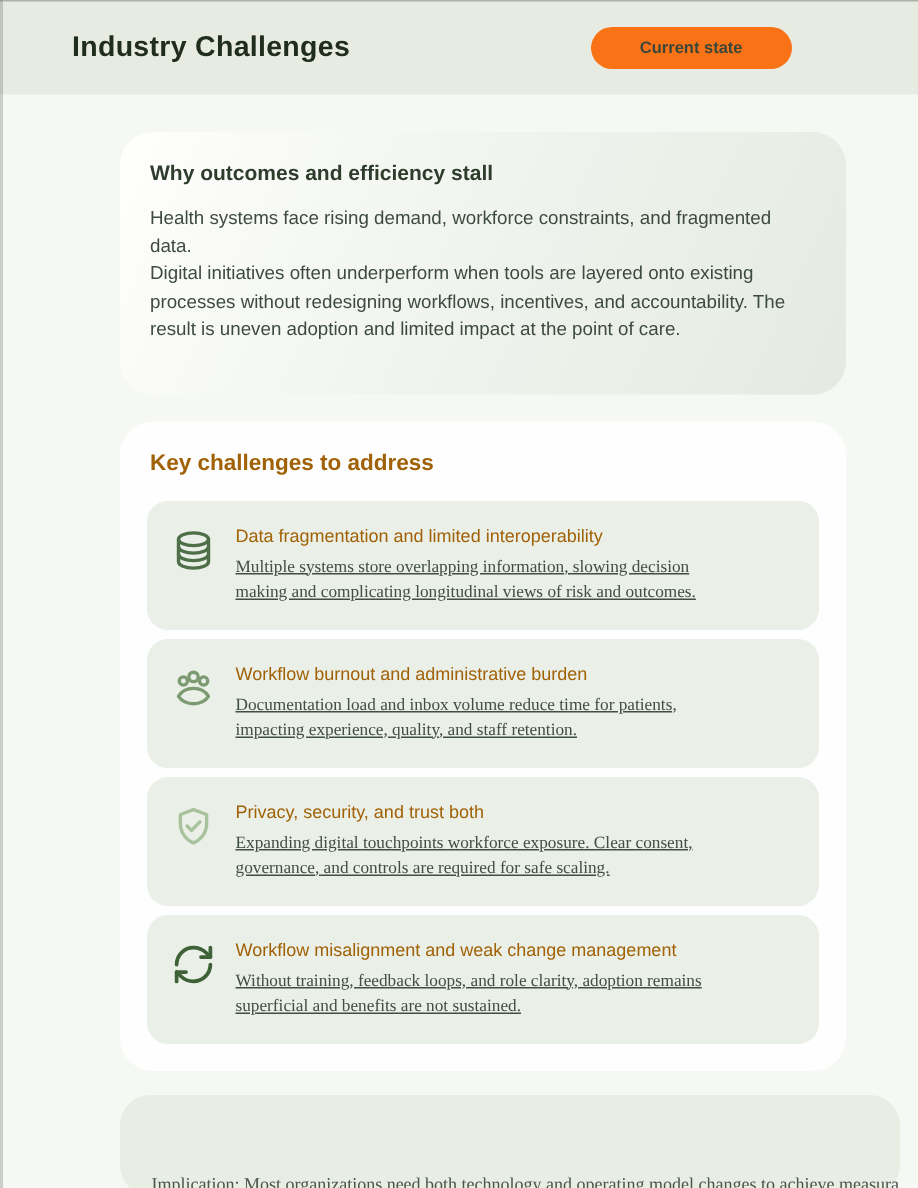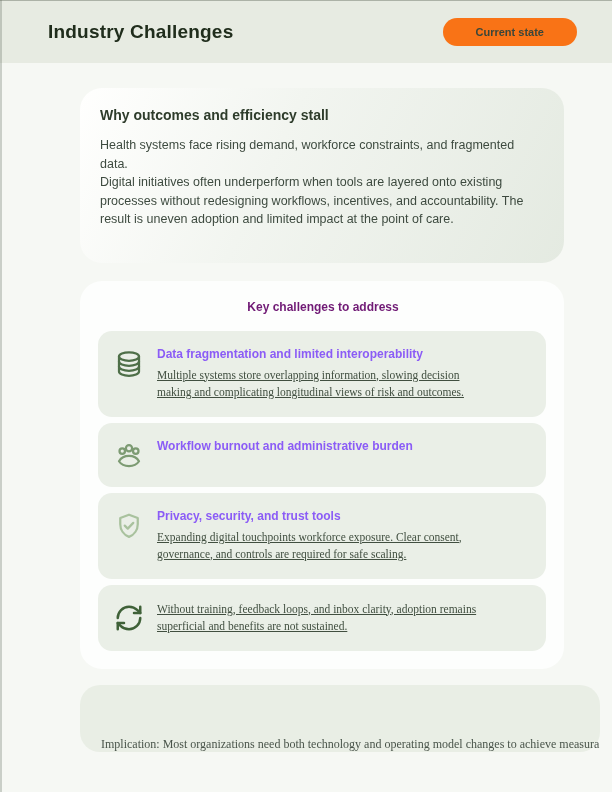--- a/index.html
+++ b/index.html
@@ -20,21 +20,21 @@
     position: absolute; top: 0; left: 0; bottom: 0; width: 2px;
     background: rgba(90, 100, 85, 0.28);
   }
 
   .header {
     height: 63px;
     background: #e7ebe2;
     display: flex;
     align-items: center;
     justify-content: space-between;
-    padding: 0 35px 0 48px;
+    padding: 0 84px 0 48px;
     box-sizing: border-box;
   }
   .page-title {
     margin: 0;
     font-size: 19px;
     font-weight: bold;
     color: #202d1c;
     letter-spacing: 0.2px;
   }
   .badge {
@@ -71,43 +71,42 @@
     white-space: pre-line;
   }
 
   .card-challenges {
     background: #fdfefd;
     border-radius: 22px;
     padding: 19px 18px 12px 18px;
   }
   .challenges-heading {
     margin: 0 0 17px 2px;
-    font-size: 12px;
-    font-weight: bold;
-    color: #701a75;
-    text-align: center;
+    font-size: 15px;
+    font-weight: bold;
+    color: #a16207;
   }
   .challenge-item {
     display: flex;
     align-items: flex-start;
     gap: 13px;
     background: #eaefe7;
     border-radius: 14px;
     padding: 16px 16px;
     margin-bottom: 6px;
   }
   .item-icon { width: 30px; height: 30px; flex: 0 0 30px; margin-top: 2px; }
   .item-icon svg { display: block; width: 30px; height: 30px; }
   .item-text { min-width: 0; }
   .item-title {
     margin: 0 0 5px 0;
     font-size: 12px;
     line-height: 15px;
-    font-weight: bold;
-    color: #8b5cf6;
+    font-weight: normal;
+    color: #a16207;
   }
   .item-desc {
     margin: 0;
     font-family: "Liberation Serif", "DejaVu Serif", serif;
     font-size: 11.5px;
     line-height: 17px;
     color: #414f40;
     white-space: pre-line;
     text-decoration: underline;
   }
@@ -174,48 +173,51 @@
       <span class="item-icon">
         <svg viewBox="0 0 24 24" fill="none" stroke="#7d9b73" stroke-width="1.8" stroke-linecap="round" stroke-linejoin="round">
           <circle cx="6.6" cy="8" r="2.2"></circle>
           <circle cx="12" cy="5.8" r="2.5"></circle>
           <circle cx="17.4" cy="8" r="2.2"></circle>
           <path d="M4 16.2c1.6-2.8 4.5-4.3 8-4.3s6.4 1.5 8 4.3c-1.6 2.4-4.5 3.9-8 3.9s-6.4-1.5-8-3.9z"></path>
         </svg>
       </span>
       <div class="item-text">
         <p class="item-title">Workflow burnout and administrative burden</p>
+        <p class="item-desc">Documentation load and inbox volume reduce time for patients,
+impacting experience, quality, and staff retention.</p>
       </div>
     </div>
 
     <div class="challenge-item">
       <span class="item-icon">
         <svg viewBox="0 0 24 24" fill="none" stroke="#a9c29e" stroke-width="1.8" stroke-linecap="round" stroke-linejoin="round">
           <path d="M12 3l7 2.6v4.9c0 4.6-2.9 8.6-7 10.2-4.1-1.6-7-5.6-7-10.2V5.6z"></path>
           <path d="M8.6 11.7l2.4 2.4 4.4-4.6"></path>
         </svg>
       </span>
       <div class="item-text">
-        <p class="item-title">Privacy, security, and trust tools</p>
+        <p class="item-title">Privacy, security, and trust both</p>
         <p class="item-desc">Expanding digital touchpoints workforce exposure. Clear consent,
 governance, and controls are required for safe scaling.</p>
       </div>
     </div>
 
     <div class="challenge-item">
       <span class="item-icon">
         <svg viewBox="0 0 24 24" fill="none" stroke="#3f6138" stroke-width="2" stroke-linecap="round" stroke-linejoin="round">
           <path d="M3 12a9 9 0 0 1 9-9 9.75 9.75 0 0 1 6.74 2.74L21 8"></path>
           <path d="M21 3v5h-5"></path>
           <path d="M21 12a9 9 0 0 1-9 9 9.75 9.75 0 0 1-6.74-2.74L3 16"></path>
           <path d="M3 21v-5h5"></path>
         </svg>
       </span>
       <div class="item-text">
-        <p class="item-desc">Without training, feedback loops, and inbox clarity, adoption remains
+        <p class="item-title">Workflow misalignment and weak change management</p>
+        <p class="item-desc">Without training, feedback loops, and role clarity, adoption remains
 superficial and benefits are not sustained.</p>
       </div>
     </div>
 
   </div>
 
   <div class="implication-bar">
     <span class="implication-text">Implication: Most organizations need both technology and operating model changes to achieve measura</span>
   </div>
 

